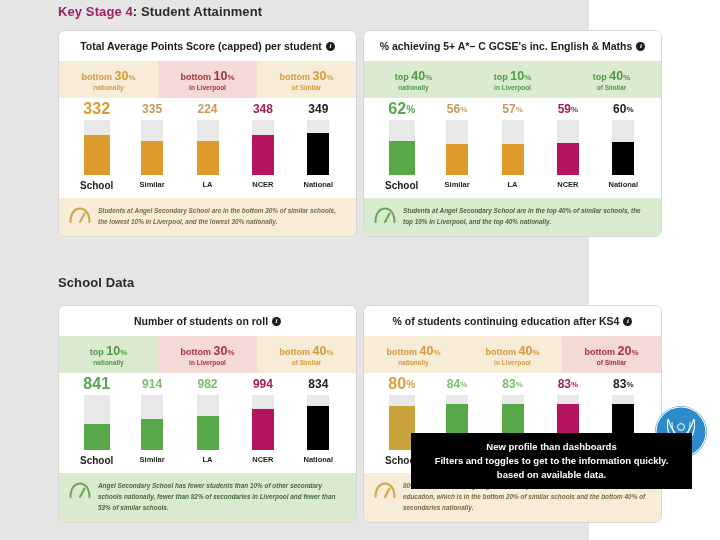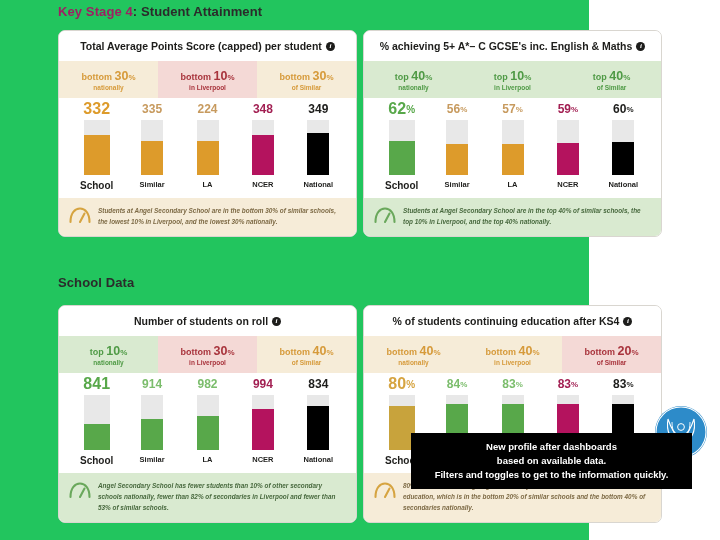--- a/index.html
+++ b/index.html
@@ -6,21 +6,21 @@
   body{
     width:720px;height:540px;
     background:#ffffff;
     font-family:"Liberation Sans", sans-serif;
     overflow:hidden;
     position:relative;
   }
   .canvas{
     position:absolute;
     left:0;top:0;width:589px;height:540px;
-    background:#22c55e;
+    background:#e5e5e5;
   }
   
   .section-title{
     position:absolute;
     font-size:13px;
     font-weight:bold;
     color:#2b2b2b;
     letter-spacing:.1px;
     white-space:nowrap;
   }
@@ -514,18 +514,18 @@
     <svg width="52" height="52" viewBox="0 0 52 52">
       <circle cx="26" cy="26" r="25" fill="none" stroke="#ffffff" stroke-width="1.1"></circle>
       <path d="M13 13 C11 24 15 34 26 40 C37 34 41 24 39 13 C36 22 33 28 26 32 C19 28 16 22 13 13 Z" fill="none" stroke="#ffffff" stroke-width="1.1"></path>
       <path d="M17 16 C17 25 20 31 26 35" fill="none" stroke="#ffffff" stroke-width="0.9"></path>
       <path d="M35 16 C35 25 32 31 26 35" fill="none" stroke="#ffffff" stroke-width="0.9"></path>
       <circle cx="26" cy="21" r="3.4" fill="none" stroke="#ffffff" stroke-width="1"></circle>
     </svg>
   </div>
 
   <div class="tooltip" style="left:411px;top:433px;width:281px;">
-    <div>New profile after dashboards</div>
+    <div>New profile than dashboards</div>
+    <div>Filters and toggles to get to the information quickly.</div>
     <div>based on available data.</div>
-    <div>Filters and toggles to get to the information quickly.</div>
   </div>
 
 </div>
 
 </body></html>

